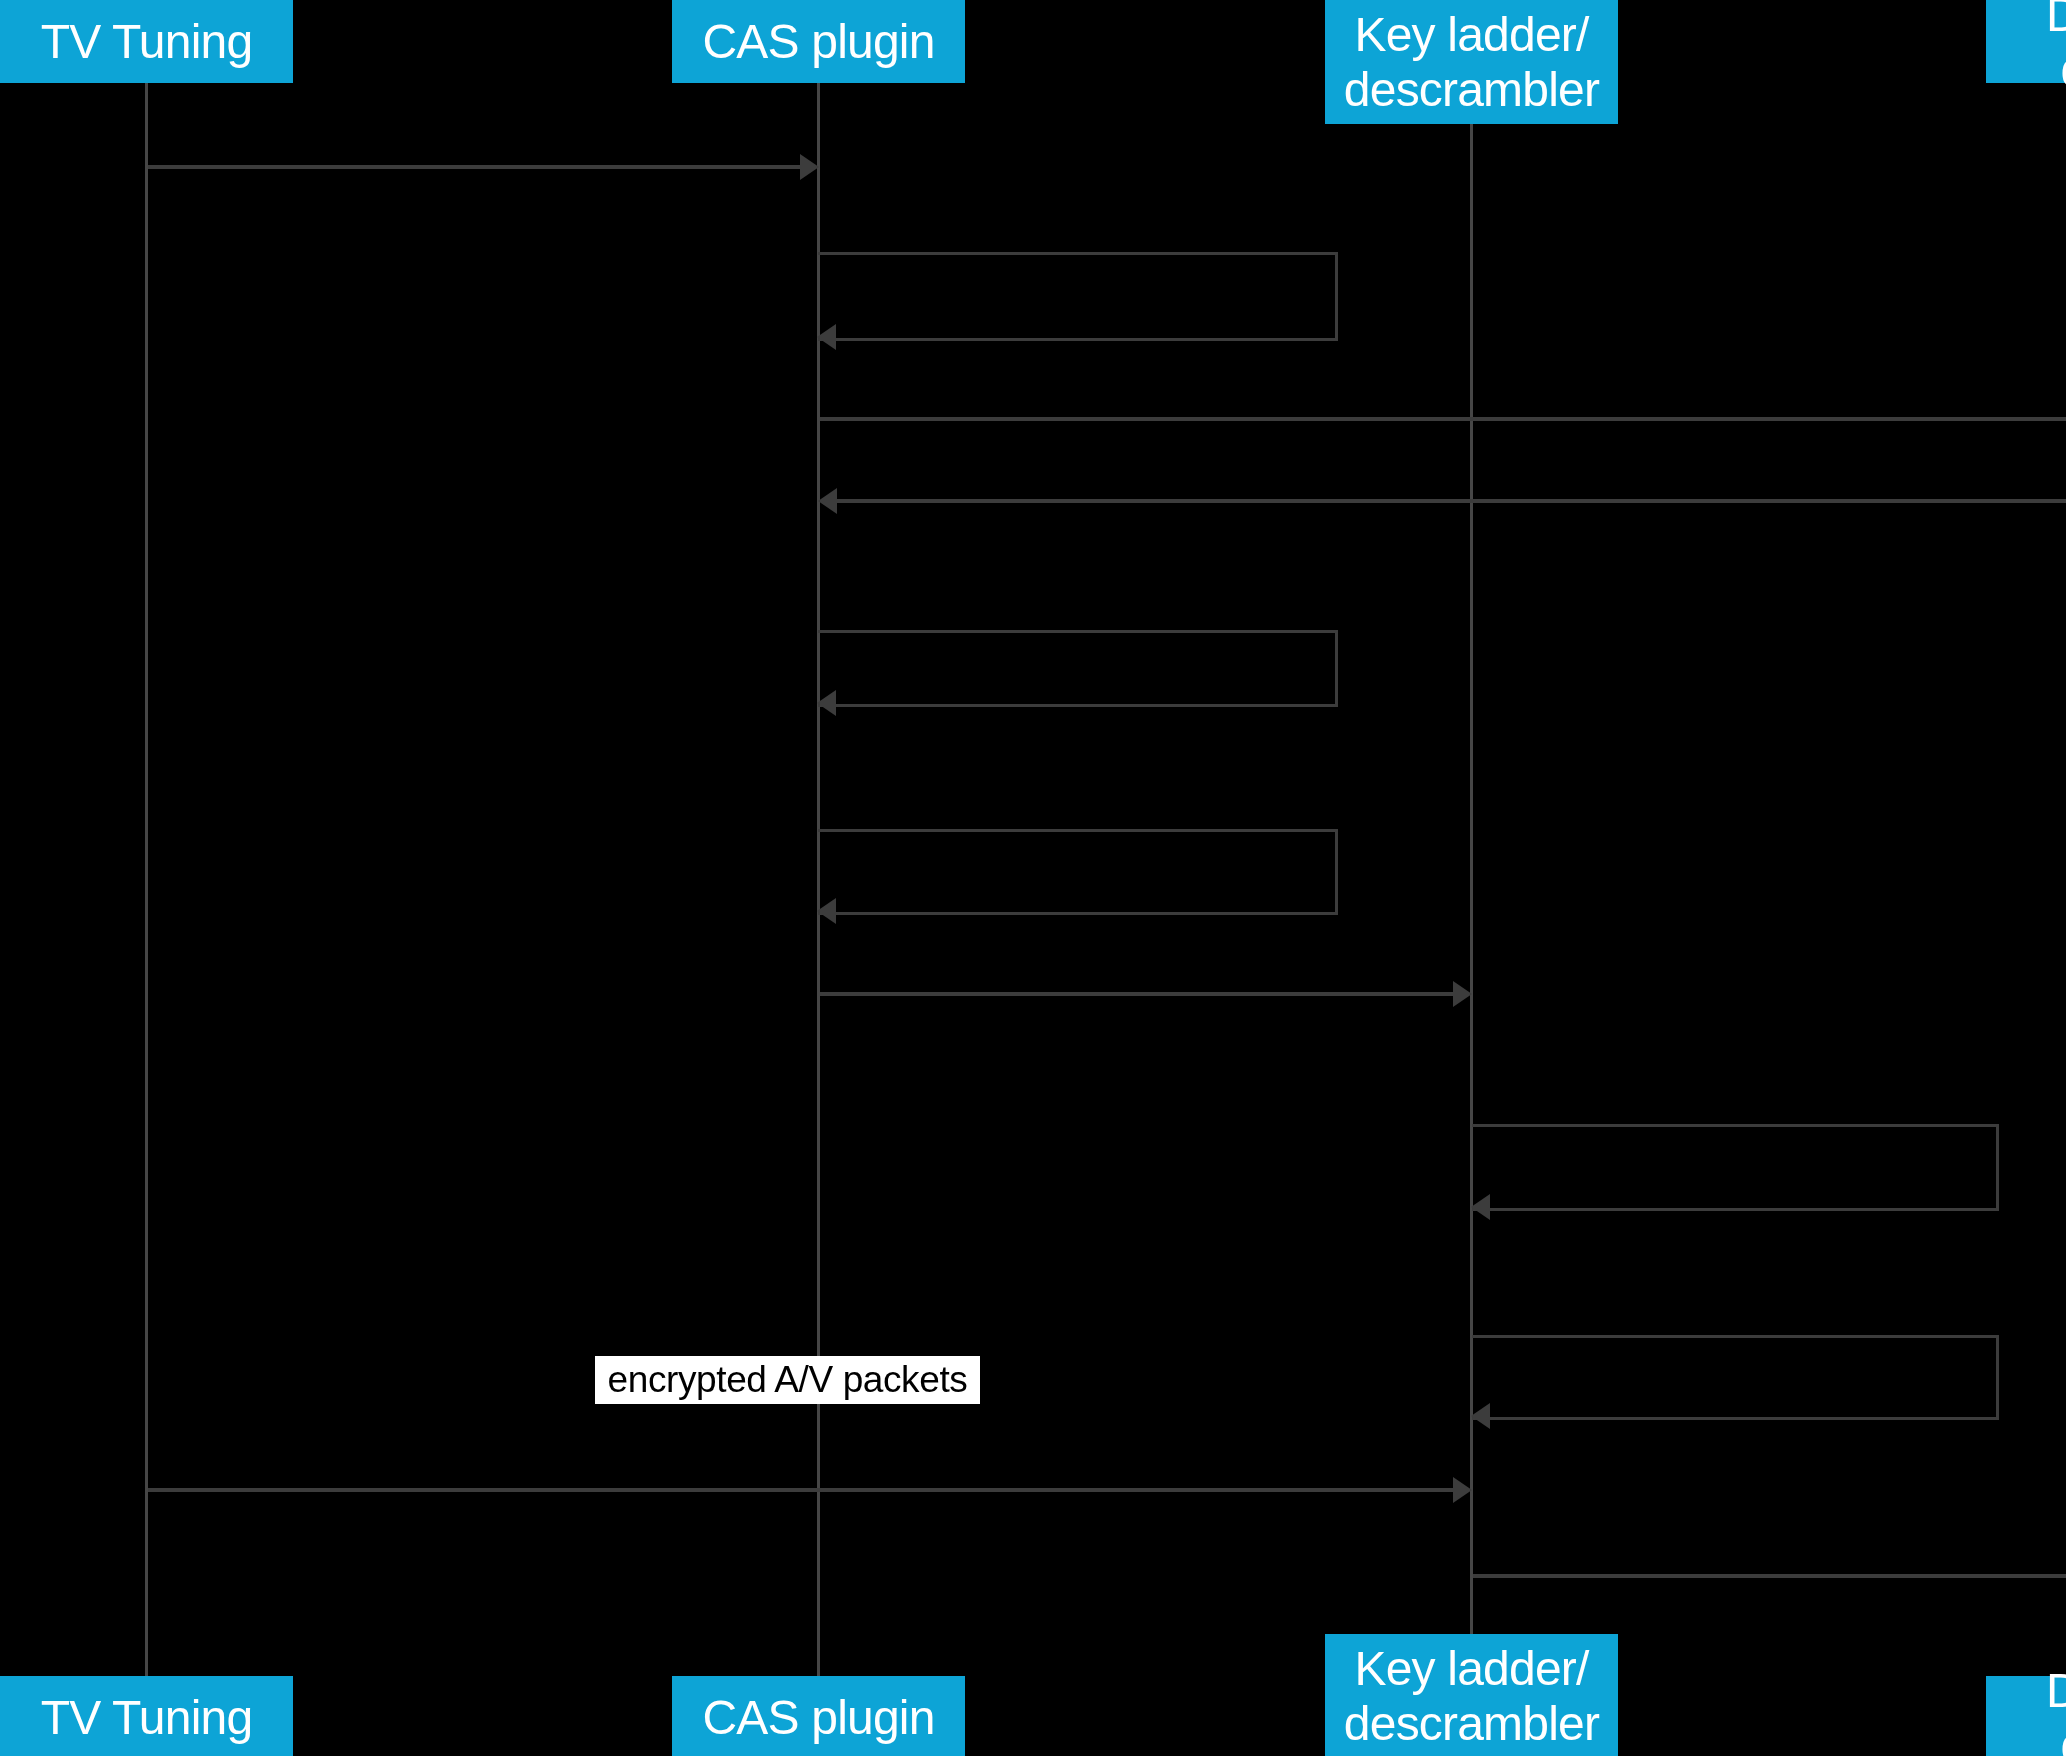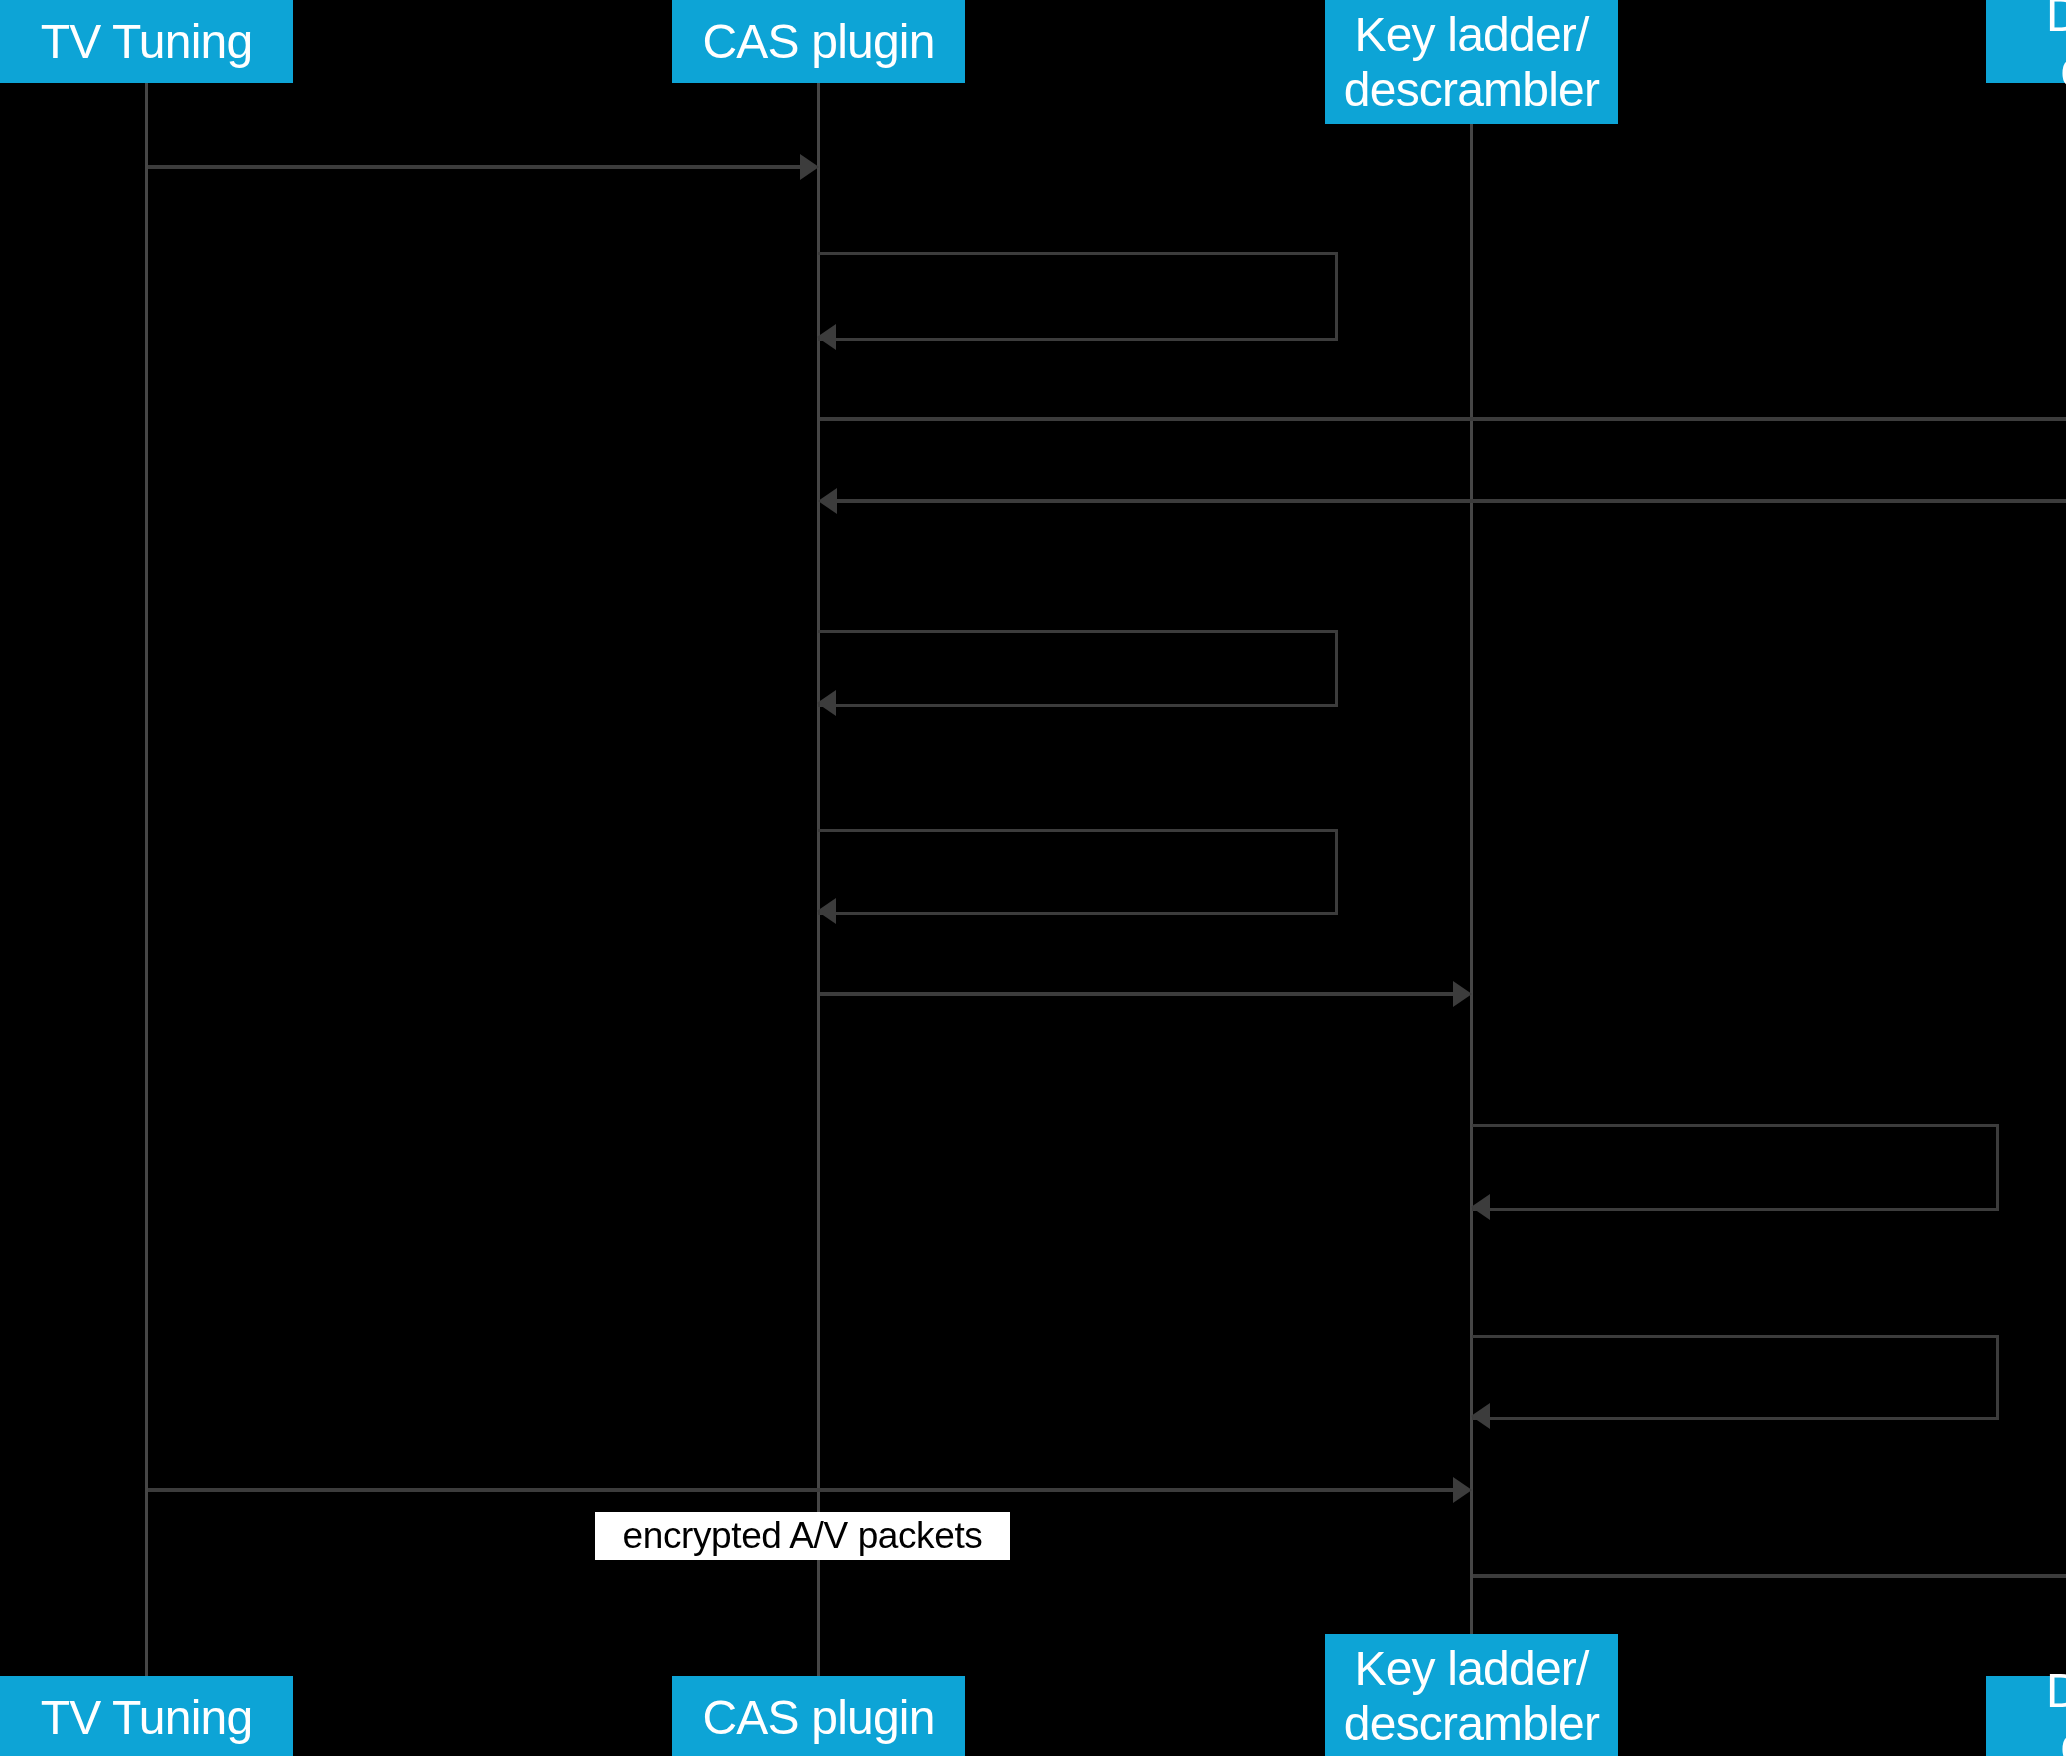--- a/index.html
+++ b/index.html
@@ -104,21 +104,21 @@
   </div>
 
   <div class="loop" style="left:1472px;top:1124px;width:524px;height:81px">
     <div class="head head-loop"></div>
   </div>
 
   <div class="loop" style="left:1472px;top:1335px;width:524px;height:79px">
     <div class="head head-loop"></div>
   </div>
 
-  <div class="msg-label" style="left:595px;top:1512px;width:415px">encrypted A/V packets</div>
+  <div class="msg-label" style="left:595px;top:1356px;width:385px">encrypted A/V packets</div>
 
   <div class="arrow" style="left:148px;top:1488px;width:1305px">
     <div class="head head-right"></div>
   </div>
 
   <div class="arrow" style="left:1473px;top:1574px;width:642px">
     
   </div>
 
   <div class="actor-box" style="left:0;top:0;width:293px;height:83px">

